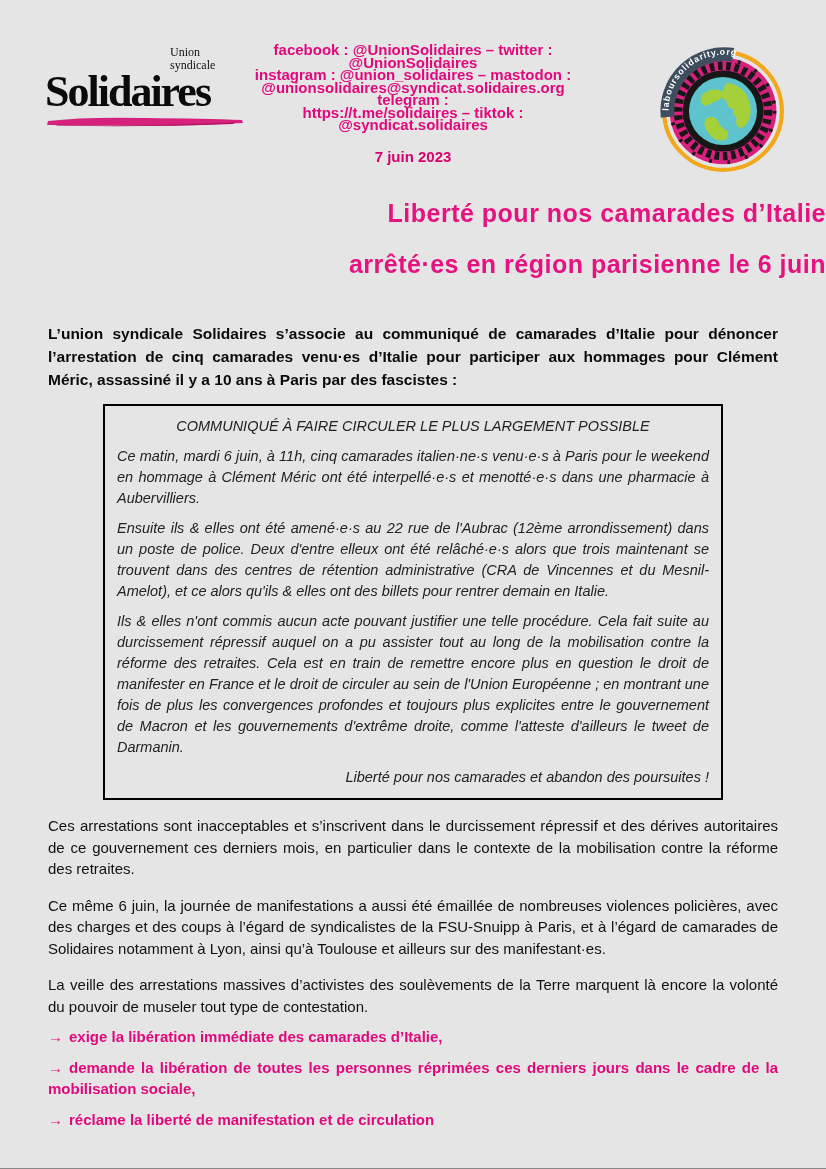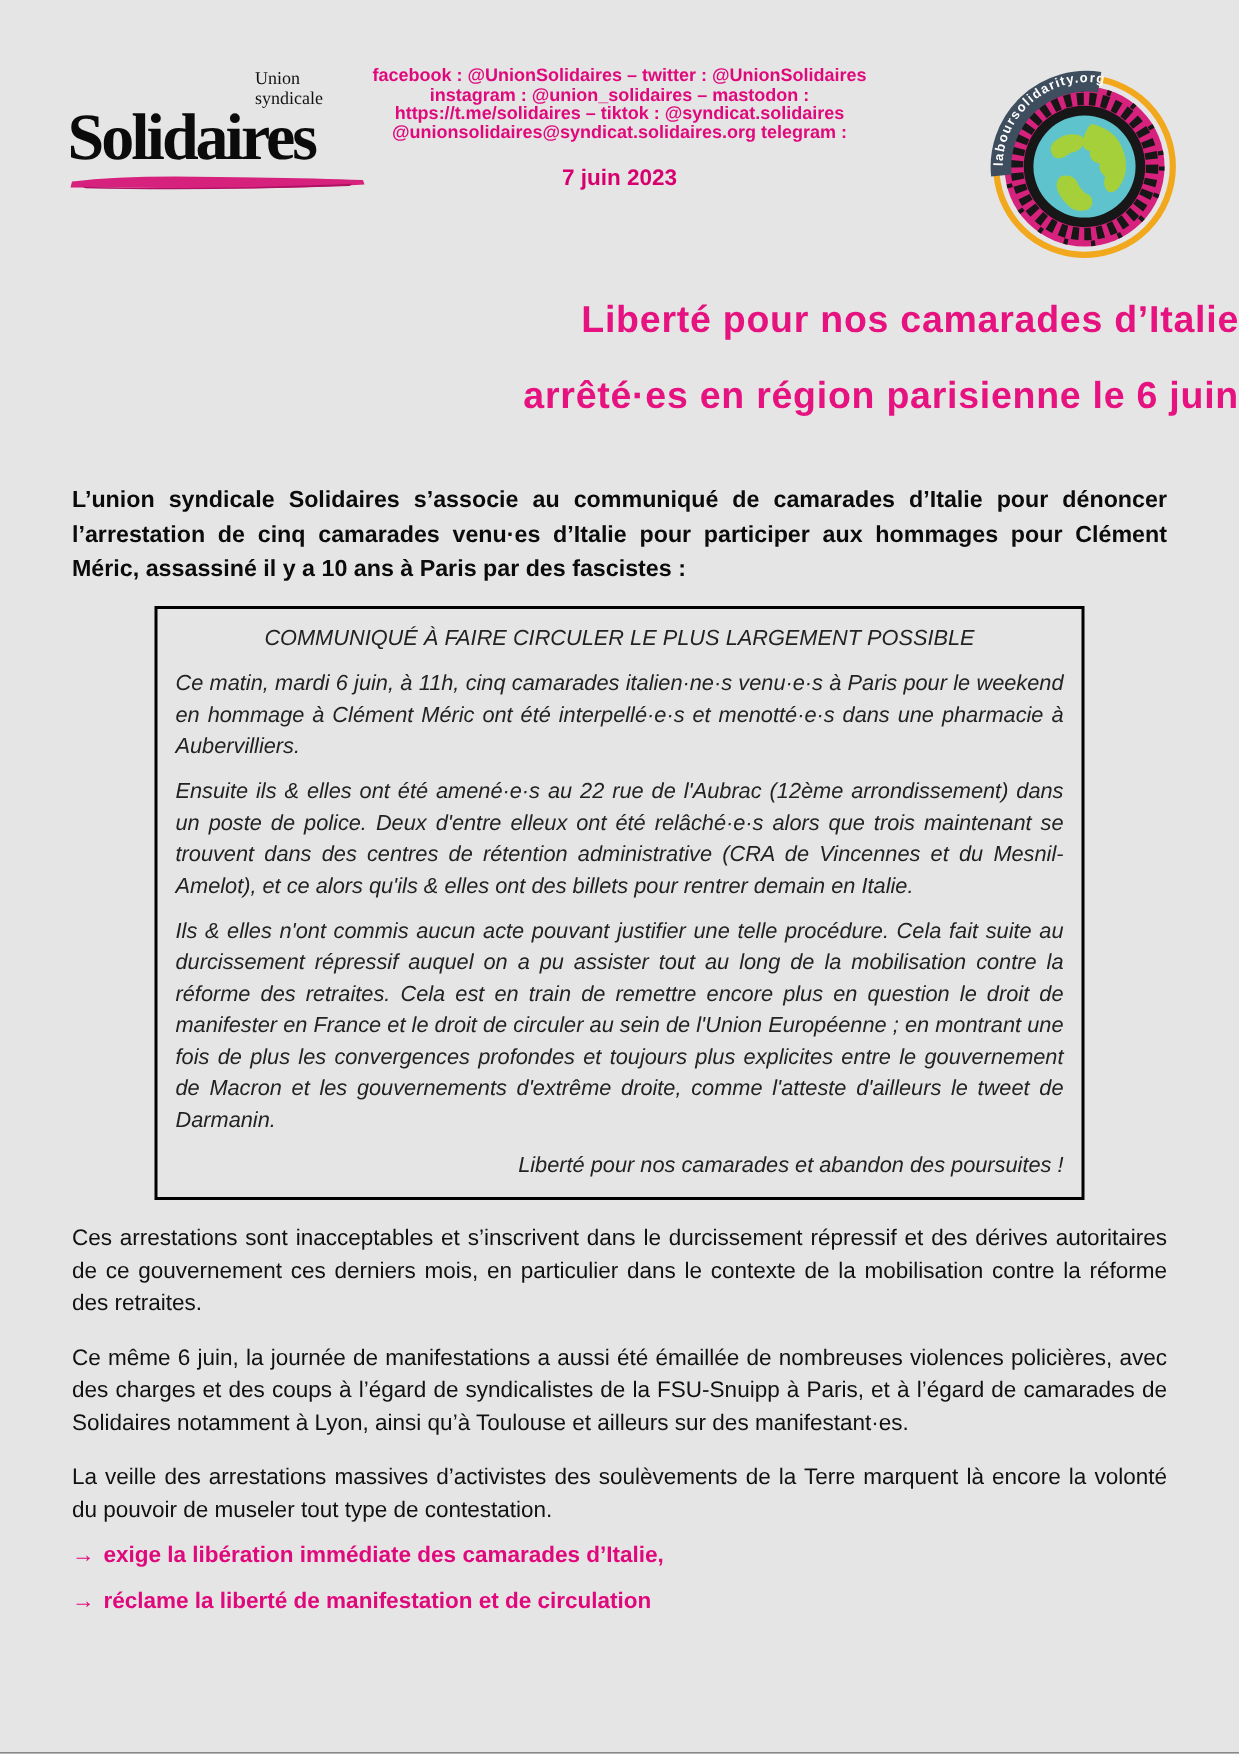--- a/index.html
+++ b/index.html
@@ -27,21 +27,21 @@
     font-weight:bold;font-size:44px;line-height:44px;
     letter-spacing:-2px;color:#0b0b0b;
     margin-top:26px;
   }
   .logo-brush{display:block;margin-top:1px;}
   .social-block{
     position:absolute;left:50%;top:44px;transform:translateX(-50%);
     width:330px;text-align:center;
   }
   .social-line{
-    font-size:12px;line-height:12.5px;font-weight:bold;
+    font-size:15px;line-height:12.5px;font-weight:bold;
     color:#e0097c;
   }
   .doc-date{
     margin-top:16px;font-size:15px;font-weight:bold;color:#d8006f;
   }
   .badge{position:absolute;right:34px;top:42px;width:138px;height:138px;}
   
   .doc-title{margin:14px 0 0;text-align:right;color:#e5127f;font-weight:bold;}
   .doc-title .t-line{font-size:25px;line-height:28px;letter-spacing:.5px;}
   .doc-title .t-line + .t-line{margin-top:23px;}
@@ -96,22 +96,22 @@
       <div class="logo-word">Solidaires</div>
       <svg class="logo-brush" width="200" height="13" viewBox="0 0 200 13">
         <path d="M3 6 Q 40 1.5 100 3 Q 160 3.5 197 5 L 198 8 Q 150 11 90 10.5 Q 35 10 2 10 Z" fill="#d6217d"></path>
         <path d="M10 9.5 Q 80 12 190 7.5 L 188 9 Q 90 12.5 12 10.5 Z" fill="#b01263"></path>
       </svg>
     </div>
 
     <div class="social-block">
       <div class="social-line">facebook : @UnionSolidaires – twitter : @UnionSolidaires</div>
       <div class="social-line">instagram : @union_solidaires – mastodon :</div>
+      <div class="social-line">@unionsolidaires@syndicat.solidaires.org  telegram :</div>
       <div class="social-line">https://t.me/solidaires – tiktok : @syndicat.solidaires</div>
-      <div class="social-line">@unionsolidaires@syndicat.solidaires.org  telegram :</div>
       <div class="doc-date">7 juin 2023</div>
     </div>
 
     <svg class="badge" viewBox="0 0 150 150">
 
       <circle cx="75" cy="75" r="64" fill="none" stroke="#f2a81d" stroke-width="4.5"></circle>
 
       <circle cx="75" cy="75" r="58" fill="#d6217d"></circle>
 
       <circle cx="75" cy="75" r="56" fill="none" stroke="#171717" stroke-width="4" stroke-dasharray="3 17"></circle>
@@ -148,15 +148,16 @@
     <p>Ils &amp; elles n'ont commis aucun acte pouvant justifier une telle procédure. Cela fait suite au durcissement répressif auquel on a pu assister tout au long de la mobilisation contre la réforme des retraites. Cela est en train de remettre encore plus en question le droit de manifester en France et le droit de circuler au sein de l'Union Européenne ; en montrant une fois de plus les convergences profondes et toujours plus explicites entre le gouvernement de Macron et les gouvernements d'extrême droite, comme l'atteste d'ailleurs le tweet de Darmanin.</p>
     <p class="last">Liberté pour nos camarades et abandon des poursuites !</p>
   </div>
 
   <p class="body-par">Ces arrestations sont inacceptables et s’inscrivent dans le durcissement répressif et des dérives autoritaires de ce gouvernement ces derniers mois, en particulier dans le contexte de la mobilisation contre la réforme des retraites.</p>
   <p class="body-par">Ce même 6 juin, la journée de manifestations a aussi été émaillée de nombreuses violences policières, avec des charges et des coups à l’égard de syndicalistes de la FSU-Snuipp à Paris, et à l’égard de camarades de Solidaires notamment à Lyon, ainsi qu’à Toulouse et ailleurs sur des manifestant·es.</p>
   <p class="body-par">La veille des arrestations massives d’activistes des soulèvements de la Terre marquent là encore la volonté du pouvoir de museler tout type de contestation.</p>
 
 
   <p class="demand-item"><span class="arrow">→</span><span>exige la libération immédiate des camarades d’Italie,</span></p>
+  <p class="demand-item"><span class="arrow">→</span><span>demande la libération de toutes les personnes réprimées ces derniers jours dans le cadre de la mobilisation sociale,</span></p>
   <p class="demand-item"><span class="arrow">→</span><span>réclame la liberté de manifestation et de circulation</span></p>
 
 </div>
 
 </body></html>

